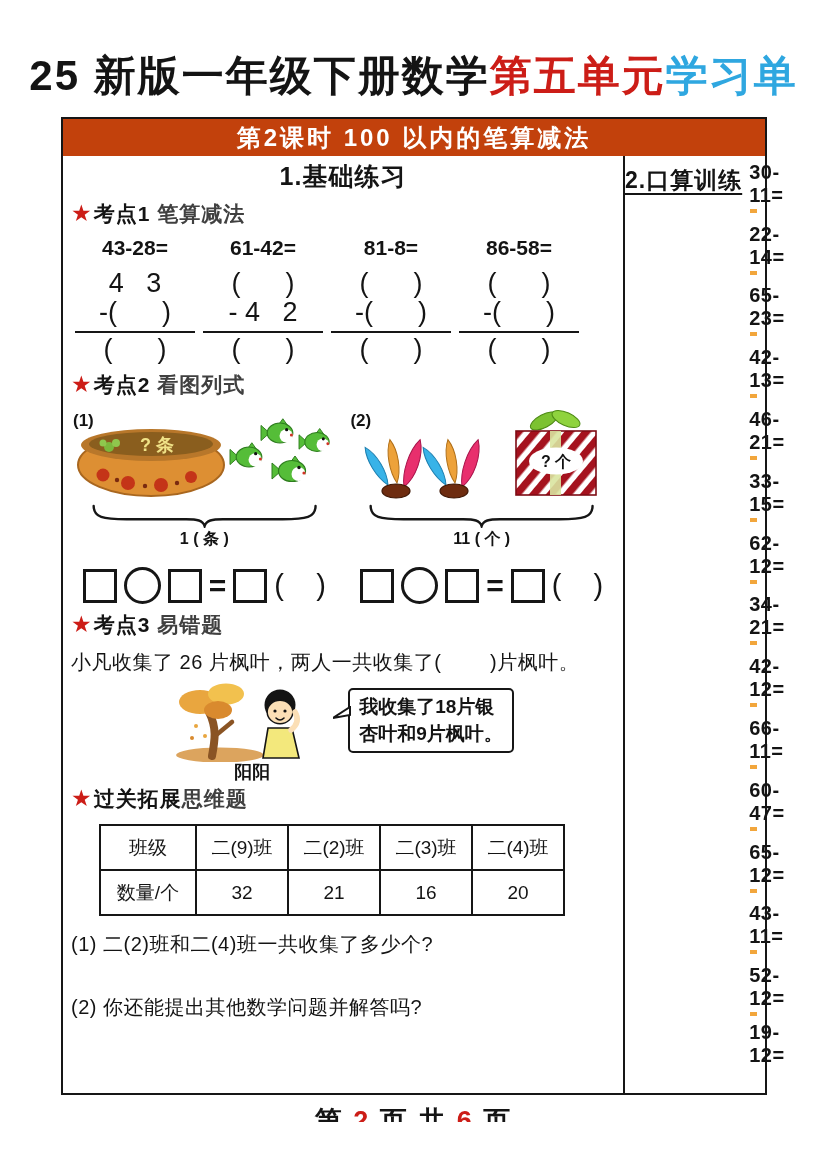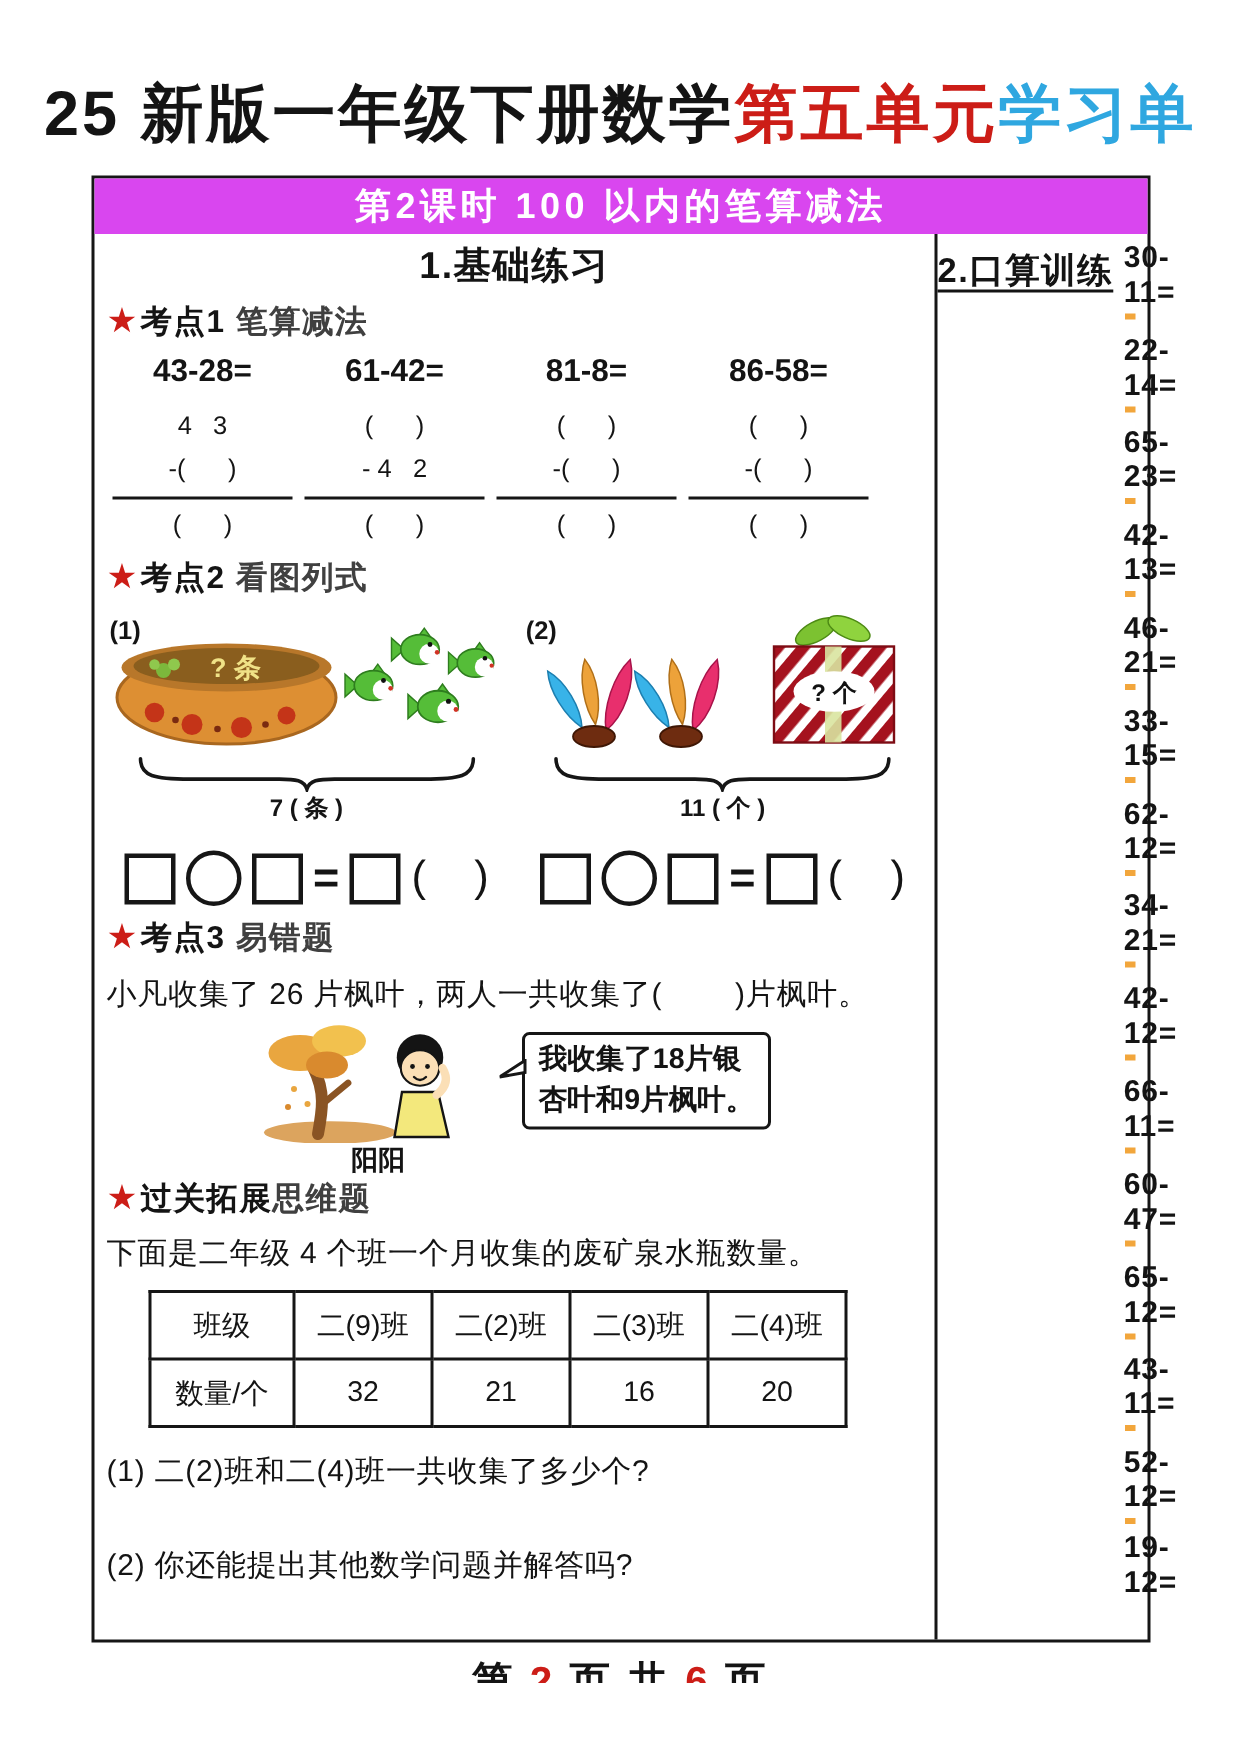--- a/index.html
+++ b/index.html
@@ -19,40 +19,40 @@
     letter-spacing:2px; white-space:nowrap;
   }
 
   
   .frame {
     position:absolute; left:61px; top:117px; width:706px; height:978px;
     border:2.5px solid #161616; display:flex; flex-direction:column;
     background:#fff;
   }
   .banner {
-    flex:0 0 37px; background:#d946ef; color:#fff;
+    flex:0 0 37px; background:#c2410c; color:#fff;
     font-size:24px; font-weight:bold; letter-spacing:3px;
     text-align:center; line-height:37px;
   }
   .columns { flex:1; display:flex; min-height:0; }
   .left  { flex:1; padding:2px 8px 0 8px; position:relative; }
   .right { width:142px; border-left:2.5px solid #161616; display:flex; flex-direction:row; }
 
   
   .sec-heading { text-align:center; font-size:25px; font-weight:bold; margin-top:2px; letter-spacing:1px; }
   .kaodian { font-size:21px; font-weight:bold; margin:7px 0 0 0; letter-spacing:1px; }
   .kaodian .star { color:#cc1d17; font-size:23px; margin-right:1px; }
   .kaodian .k-label { margin-right:7px; }
   .kaodian .k-label.tight { margin-right:0; }
   .kaodian .k-topic { color:#404040; }
 
   .problems-row { display:flex; padding:8px 14px 0 0; }
   .cprob { width:128px; text-align:center; }
   .cp-head { font-size:21px; font-weight:600; margin-bottom:9px; white-space:pre; }
-  .cp-row  { font-size:17px; height:29px; line-height:29px; white-space:pre; }
+  .cp-row  { font-size:27px; height:29px; line-height:29px; white-space:pre; }
   .cp-line { border-top:2.5px solid #161616; margin:4px 4px 2px 4px; }
 
   .pics-row { display:flex; justify-content:space-between; margin-top:10px; }
   .pic-group { width:49%; position:relative; }
   .pic-tag { position:absolute; left:2px; top:2px; font-size:17px; font-weight:bold; }
   .pic-canvas { height:92px; display:flex; align-items:center; justify-content:center; }
   .brace-svg { display:block; width:86%; height:25px; margin:2px auto 0; }
   .brace-label { text-align:center; font-size:16px; font-weight:bold; margin-top:1px; white-space:pre; }
 
   .equations-row { display:flex; justify-content:space-between; margin-top:17px; }
@@ -198,21 +198,21 @@
                 <text x="84" y="42" font-size="18" font-weight="bold" fill="#f0e287" text-anchor="middle">? 条</text>
                 <use href="#fishg" transform="translate(207,24) scale(0.95)"></use>
                 <use href="#fishg" transform="translate(244,33) scale(0.9)"></use>
                 <use href="#fishg" transform="translate(176,48) scale(0.95)"></use>
                 <use href="#fishg" transform="translate(219,62)"></use>
               </svg>
             </div>
             <svg class="brace-svg" viewBox="0 0 250 26" preserveAspectRatio="none">
               <path d="M4,3 C4,15 14,17 40,17 L105,17 C117,17 123,18 125,24 C127,18 133,17 145,17 L210,17 C236,17 246,15 246,3" fill="none" stroke="#161616" stroke-width="2.6" stroke-linecap="round"></path>
             </svg>
-            <div class="brace-label">7 ( 条 )</div>
+            <div class="brace-label">1 ( 条 )</div>
           </div>
 
           <div class="pic-group">
             <span class="pic-tag">(2)</span>
             <div class="pic-canvas">
               <svg width="240" height="92" viewBox="0 0 240 92">
                 <defs>
                   <pattern id="stripes" patternUnits="userSpaceOnUse" width="13" height="13" patternTransform="rotate(40)">
                     <rect width="13" height="13" fill="#ffffff"></rect>
                     <rect width="7.5" height="13" fill="#a5121e"></rect>
@@ -298,21 +298,20 @@
             </svg>
             <div>我收集了18片银</div>
             <div>杏叶和9片枫叶。</div>
           </div>
         </div>
 
         <div class="kaodian">
           <span class="star">★</span><span class="k-label tight">过关拓展</span><span class="k-topic">思维题</span>
         </div>
 
-        <div class="extend-intro">下面是二年级 4 个班一个月收集的废矿泉水瓶数量。</div>
 
         <table class="data-table">
           <tbody>
             <tr>
               <td class="first">班级</td>
               <td>二(9)班</td>
               <td>二(2)班</td>
               <td>二(3)班</td>
               <td>二(4)班</td>
             </tr>

